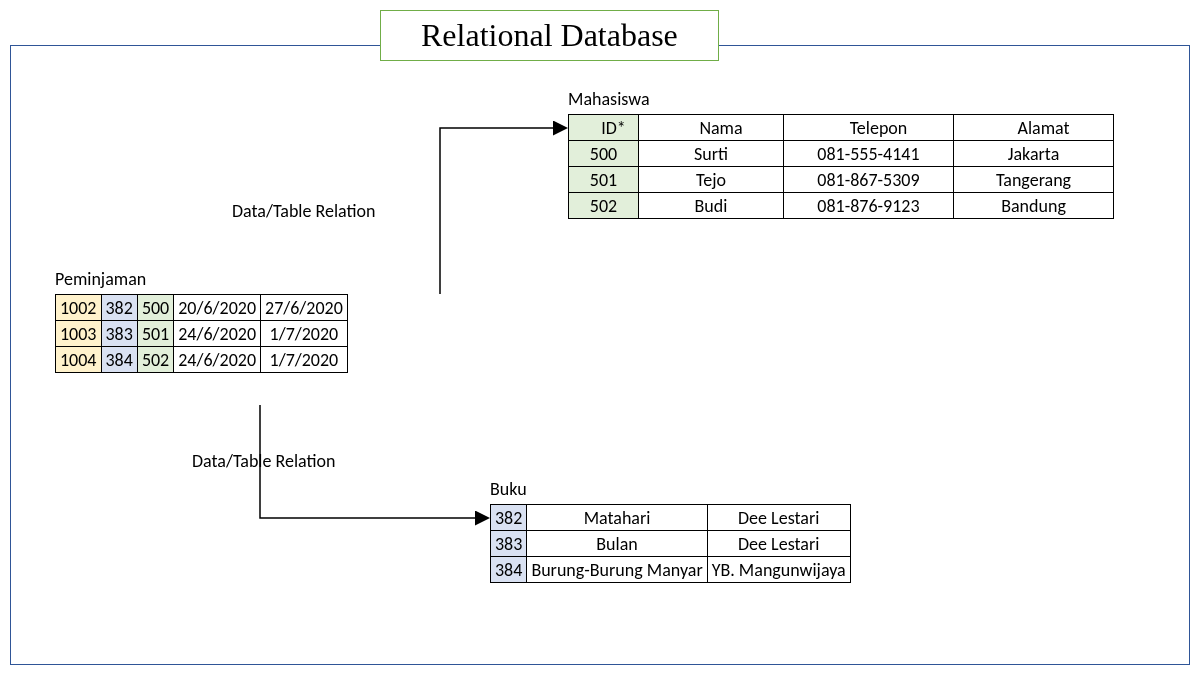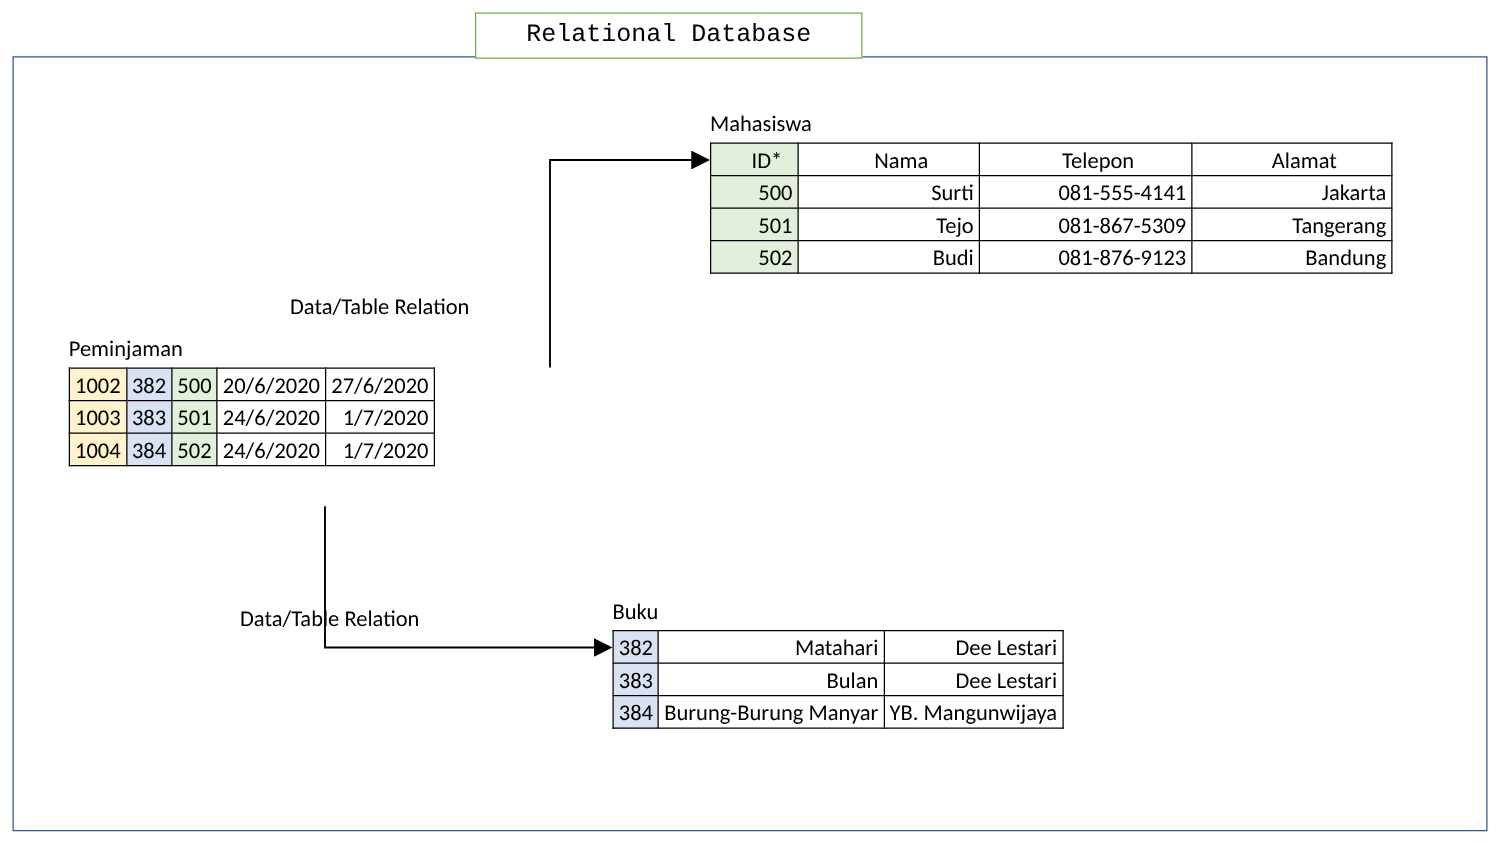--- a/index.html
+++ b/index.html
@@ -22,52 +22,51 @@
     height: 620px;
     border: 1.5px solid #2f5597;
   }
   .title-box {
     position: absolute;
     left: 380px;
     top: 10px;
     background: #fff;
     border: 1.5px solid #70ad47;
     padding: 6px 40px;
-    font-family: Liberation Mono, monospace;
-    font-size: 20px;
+    font-family: Liberation Serif, serif;
+    font-size: 32px;
     color: #000;
     z-index: 10;
   }
   .tbl {
     position: absolute;
     border-collapse: collapse;
   }
   .tbl th, .tbl td {
     border: 1px solid #000;
     padding: 1px 4px;
     font-weight: normal;
-    text-align: right;
+    text-align: center;
     height: 26px;
     white-space: nowrap;
   }
   .tbl th { text-align: center; padding-left: 24px; }
   .hdr-green { background: #e2efda; }
   .hdr-blue  { background: #d9e1f2; }
   .hdr-tan   { background: #fff2cc; }
   .col-green { background: #e2efda; }
   .col-blue  { background: #d9e1f2; }
   .col-tan   { background: #fff2cc; }
   .caption {
     position: absolute;
     font-size: 18px;
   }
   .rel-label {
     position: absolute;
     font-size: 18px;
-    margin-top: 34px;
   }
   svg.arrows {
     position: absolute;
     left: 0; top: 0;
     width: 1202px; height: 674px;
     pointer-events: none;
     z-index: 5;
   }
 </style>
 </head>

